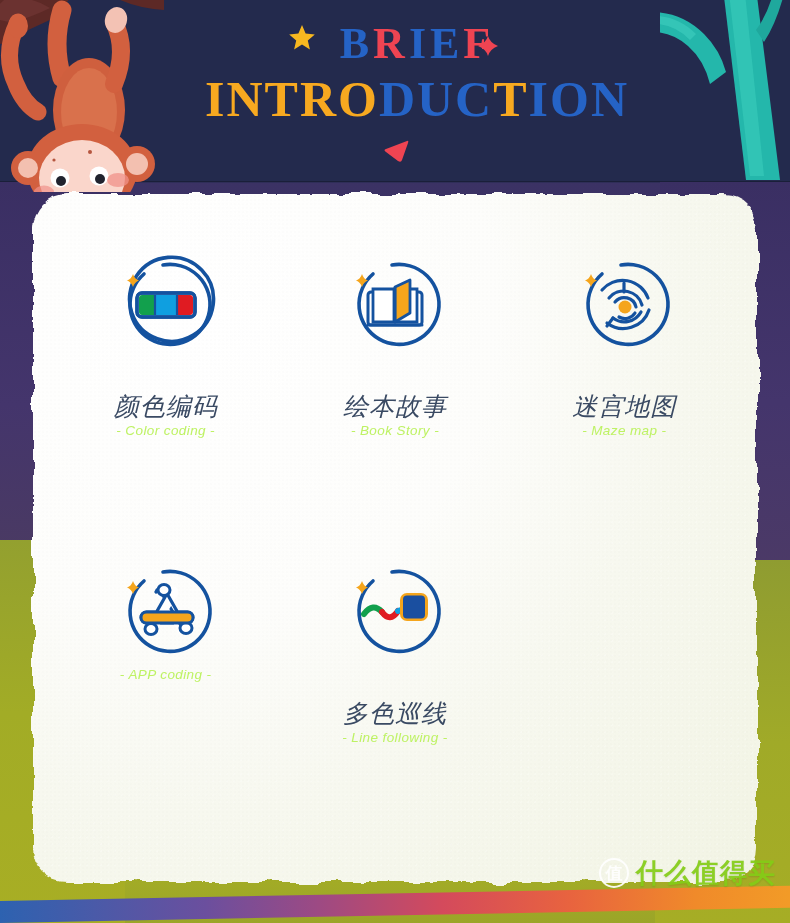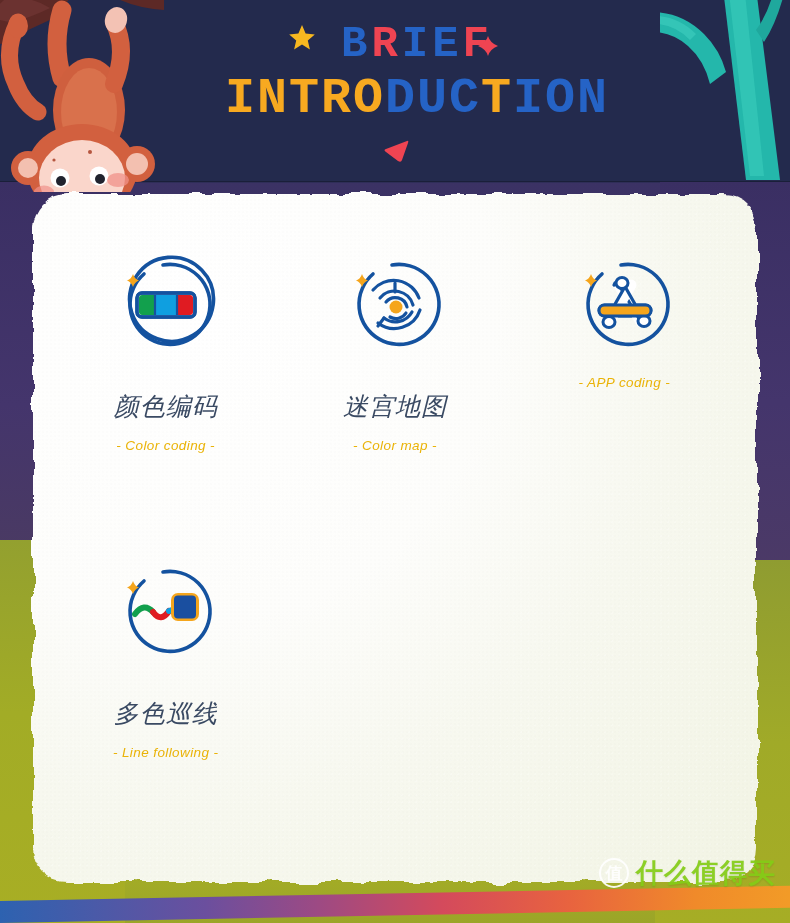--- a/index.html
+++ b/index.html
@@ -75,21 +75,21 @@
   
   .monkey { position:absolute; left:-6px; top:-8px; width:170px; height:200px; }
   .cactus { position:absolute; right:0px; top:-10px; width:130px; height:190px; }
 
   
   .title-wrap {
     position:absolute; top:22px; left:0; width:790px;
     text-align:center; z-index:6;
   }
   .title-line {
-    font-family:Liberation Mono, monospace;
+    font-family:Liberation Serif, serif;
     font-weight:bold;
     letter-spacing:2px;
     line-height:1;
     margin-left:44px;
     -webkit-text-stroke:0px;
   }
   .line1 { font-size:44px; letter-spacing:4px; }
   .line2 { font-size:50px; letter-spacing:2px; margin-top:8px;text-align:center; }
   .ch { display:inline-block; }
   .c-blue   { color:#2563c6; }
@@ -139,24 +139,23 @@
   .ftitle {
     margin-top:30px;
     font-family:"DejaVu Sans","Liberation Sans", sans-serif;
     font-size:25px;
     font-weight:500;
     color:#3a4a63;
     letter-spacing:1px;
     white-space:nowrap;
   }
   .fsub {
-    margin-top:15px;
     font-family:"Liberation Sans", sans-serif;
     font-size:13.5px;
-    color:#eab308;
+    color:#bef264;
     letter-spacing:.4px;
     white-space:nowrap;
   }
 
   
   .watermark {
     position:absolute; right:14px; bottom:32px;
     display:flex; align-items:center; gap:7px;
     z-index:20;
     opacity:.92;
@@ -279,39 +278,55 @@
           <rect x="26" y="43" width="58" height="24" rx="5" fill="none" stroke="#14529f" stroke-width="3.4"></rect>
           <line x1="44" y1="45" x2="44" y2="65" stroke="#14529f" stroke-width="2.2"></line>
           <line x1="66" y1="45" x2="66" y2="65" stroke="#14529f" stroke-width="2.2"></line>
           <path d="M22,24 Q23.6,29 28,30.6 Q23.6,32.2 22,37 Q20.4,32.2 16,30.6 Q20.4,29 22,24 Z" fill="#f5a51c"></path>
         </svg>
       </div>
       <div class="ftitle">颜色编码</div>
       <div class="fsub">- Color coding -</div>
     </div>
 
+    <div class="feature">
+      <div class="ficon">
+        <svg viewBox="0 0 110 110" width="110" height="110">
+          <path d="M33,24 A40,40 0 1 0 52,15" fill="none" stroke="#14529f" stroke-width="3.6" stroke-linecap="round"></path>
+          <rect x="28" y="42" width="54" height="33" rx="3" fill="#ffffff" stroke="#14529f" stroke-width="3"></rect>
+          <path d="M33,39 h21 v33 h-21 Z" fill="#ffffff" stroke="#14529f" stroke-width="2.8"></path>
+          <path d="M56,39 h21 v33 h-21 Z" fill="#ffffff" stroke="#14529f" stroke-width="2.8"></path>
+          <path d="M55,37 L70,30 L70,63 L55,72 Z" fill="#f5a51c" stroke="#14529f" stroke-width="2.8" stroke-linejoin="round"></path>
+          <line x1="55" y1="37" x2="55" y2="72" stroke="#14529f" stroke-width="2.6"></line>
+          <path d="M28,75 h54" stroke="#14529f" stroke-width="3" stroke-linecap="round"></path>
+          <path d="M22,24 Q23.6,29 28,30.6 Q23.6,32.2 22,37 Q20.4,32.2 16,30.6 Q20.4,29 22,24 Z" fill="#f5a51c"></path>
+        </svg>
+      </div>
+      <div class="ftitle">绘本故事</div>
+      <div class="fsub">- Book Story -</div>
+    </div>
 
     <div class="feature">
       <div class="ficon">
         <svg viewBox="0 0 110 110" width="110" height="110">
           <path d="M33,24 A40,40 0 1 0 52,15" fill="none" stroke="#14529f" stroke-width="3.6" stroke-linecap="round"></path>
           <path d="M33,40 A27,27 0 0 1 79,48" fill="none" stroke="#14529f" stroke-width="3.2" stroke-linecap="round"></path>
           <path d="M80,60 A27,27 0 0 1 38,73" fill="none" stroke="#14529f" stroke-width="3.2" stroke-linecap="round"></path>
           <path d="M40,48 A19,19 0 0 1 73,55" fill="none" stroke="#14529f" stroke-width="3.2" stroke-linecap="round"></path>
           <path d="M72,62 A19,19 0 0 1 44,68" fill="none" stroke="#14529f" stroke-width="3.2" stroke-linecap="round"></path>
           <path d="M46,52 A12,12 0 0 1 67,57" fill="none" stroke="#14529f" stroke-width="3.2" stroke-linecap="round"></path>
           <path d="M66,63 A12,12 0 0 1 50,67" fill="none" stroke="#14529f" stroke-width="3.2" stroke-linecap="round"></path>
           <line x1="55" y1="33" x2="55" y2="42" stroke="#14529f" stroke-width="3.2" stroke-linecap="round"></line>
           <line x1="44" y1="68" x2="38" y2="76" stroke="#14529f" stroke-width="3.2" stroke-linecap="round"></line>
           <circle cx="56" cy="57" r="6.5" fill="#f5a51c"></circle>
           <path d="M22,24 Q23.6,29 28,30.6 Q23.6,32.2 22,37 Q20.4,32.2 16,30.6 Q20.4,29 22,24 Z" fill="#f5a51c"></path>
         </svg>
       </div>
       <div class="ftitle">迷宫地图</div>
-      <div class="fsub">- Color map -</div>
+      <div class="fsub">- Maze map -</div>
     </div>
 
     <div class="feature">
       <div class="ficon">
         <svg viewBox="0 0 110 110" width="110" height="110">
           <path d="M33,24 A40,40 0 1 0 52,15" fill="none" stroke="#14529f" stroke-width="3.6" stroke-linecap="round"></path>
           <rect x="30" y="55" width="52" height="11" rx="5.5" fill="#f5a51c" stroke="#14529f" stroke-width="3"></rect>
           <path d="M50,35 L72,72" stroke="#ffffff" stroke-width="11" stroke-linecap="round" fill="none"></path>
           <path d="M50,35 L72,72" stroke="#14529f" stroke-width="3.2" stroke-linecap="round" fill="none" style="stroke-dasharray:none"></path>
           <path d="M62,35 L40,72" stroke="#ffffff" stroke-width="11" stroke-linecap="round" fill="none"></path>

